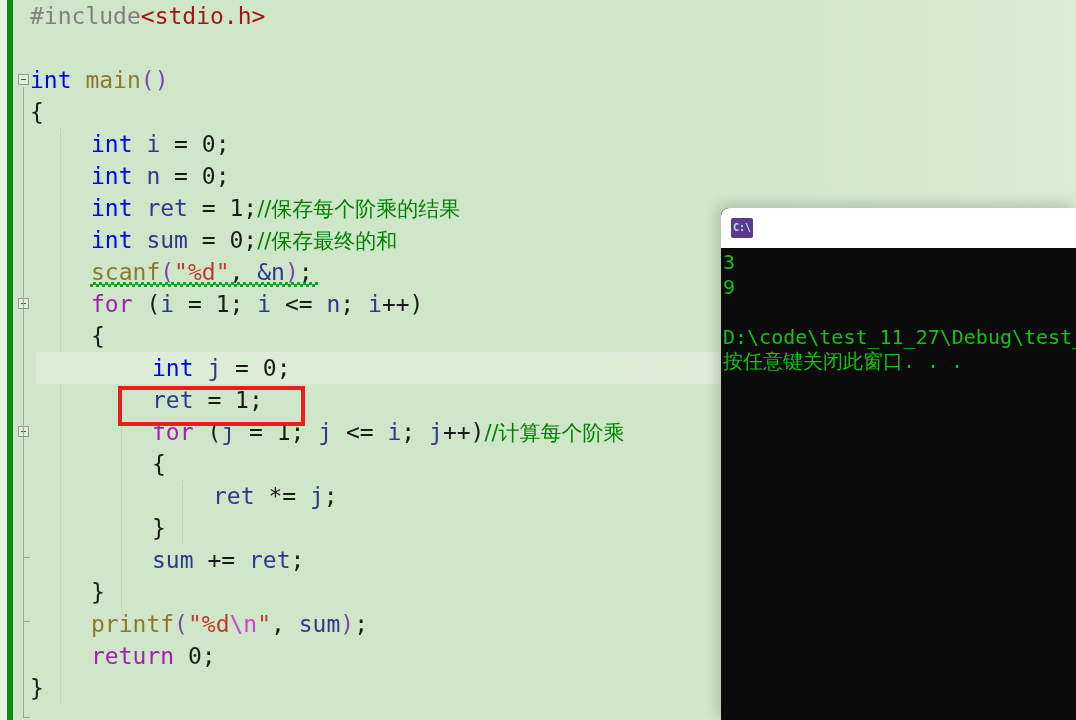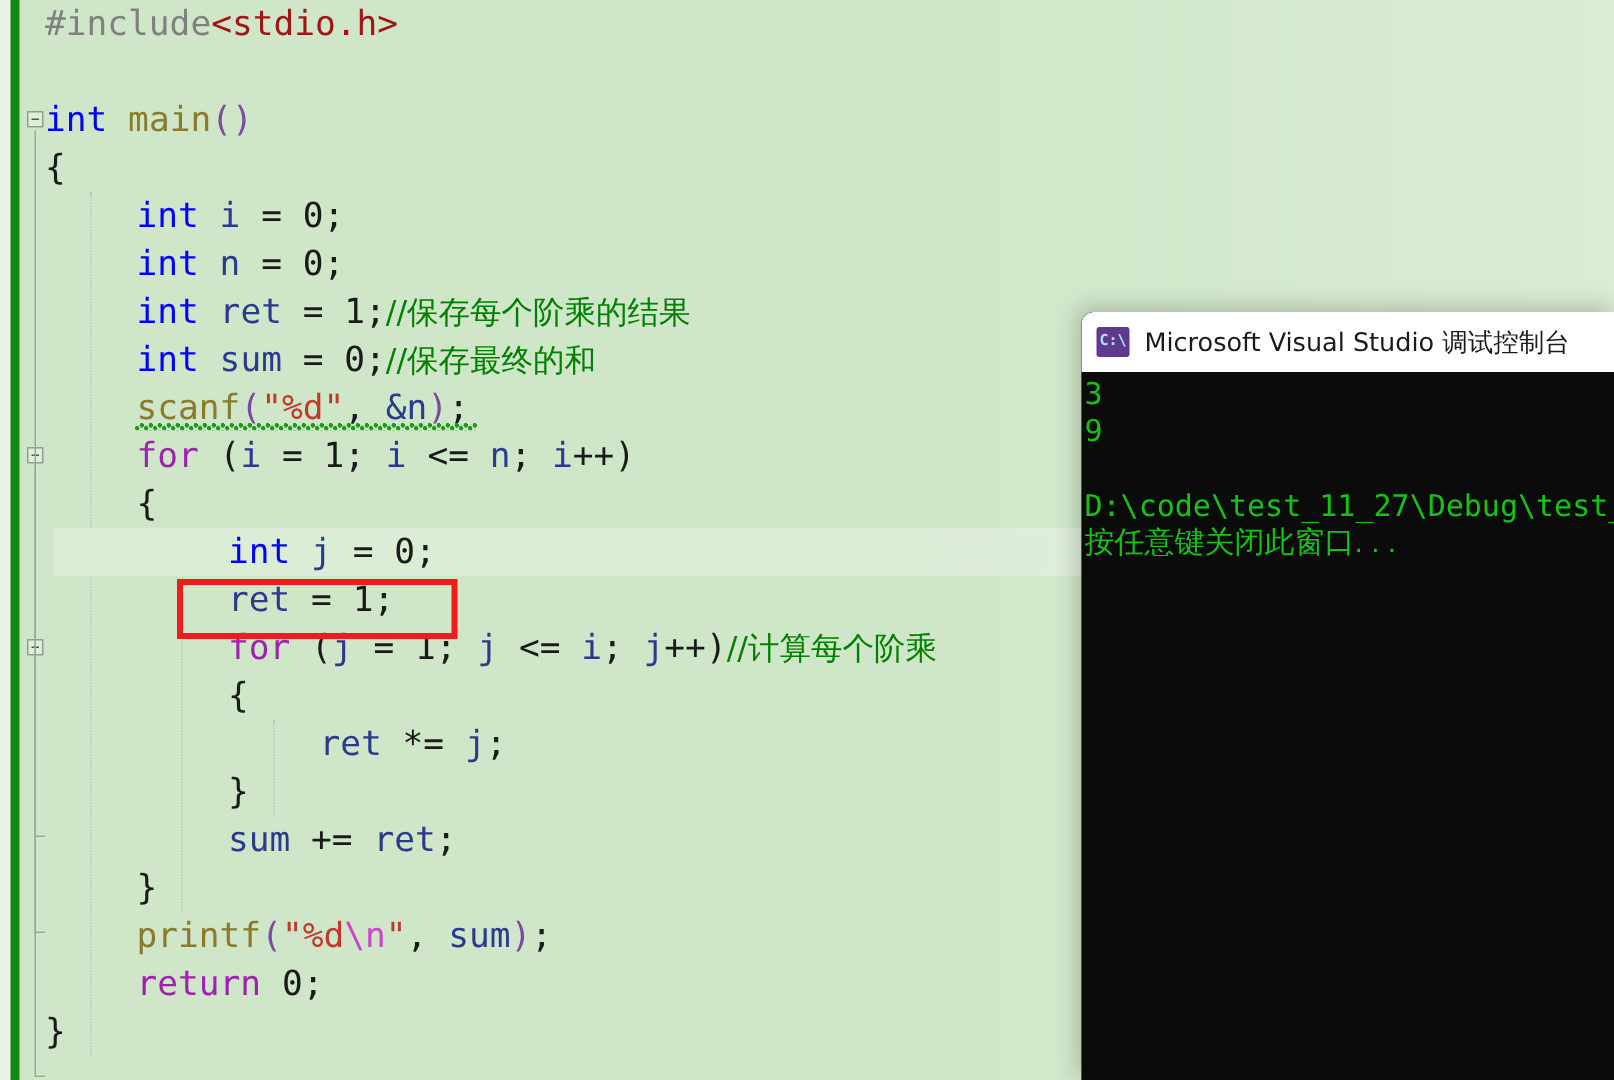--- a/index.html
+++ b/index.html
@@ -196,21 +196,21 @@
     padding: 2px 0 0 2px;
     font-family: "DejaVu Sans Mono", "Liberation Mono", monospace;
     font-size: 20px;
     line-height: 25px;
     color: #14c314;
     white-space: pre;
     overflow: hidden;
   }
   .cline { white-space: pre; height: 25px; }
   .cline.cjk-line {
-    font-family: Liberation Sans, sans-serif;
+    font-family: Liberation Mono, monospace;
     font-size: 20px;
   }
   .cspacer { height: 25px; }
 </style>
 </head>
 <body>
 
 <div id="screen">
 
   <div id="editor">
@@ -242,18 +242,17 @@
       </div>
     <div id="red-box" style="left: 118px; top: 386px; width: 187px; height: 40px; border-color: rgb(238, 28, 28);"></div>
     <div id="editor-sheen"></div>
   </div>
 
   <div id="console" style="left: 721px; top: 208px; width: 355px; height: 512px;">
     <div id="console-title">
       <div id="console-icon">
         <span>C:\</span>
       </div>
-      <div id="console-title-text">Microsoft Visual Studio 调试控制台</div>
     </div>
     <div id="console-body" style="height: 472px; color: rgb(20, 195, 20);"><div class="cline">3</div><div class="cline">9</div><div class="cspacer"></div><div class="cline">D:\code\test_11_27\Debug\test_</div><div class="cline cjk-line">按任意键关闭此窗口. . .</div></div>
   </div>
 
 </div>
 
 </body></html>

